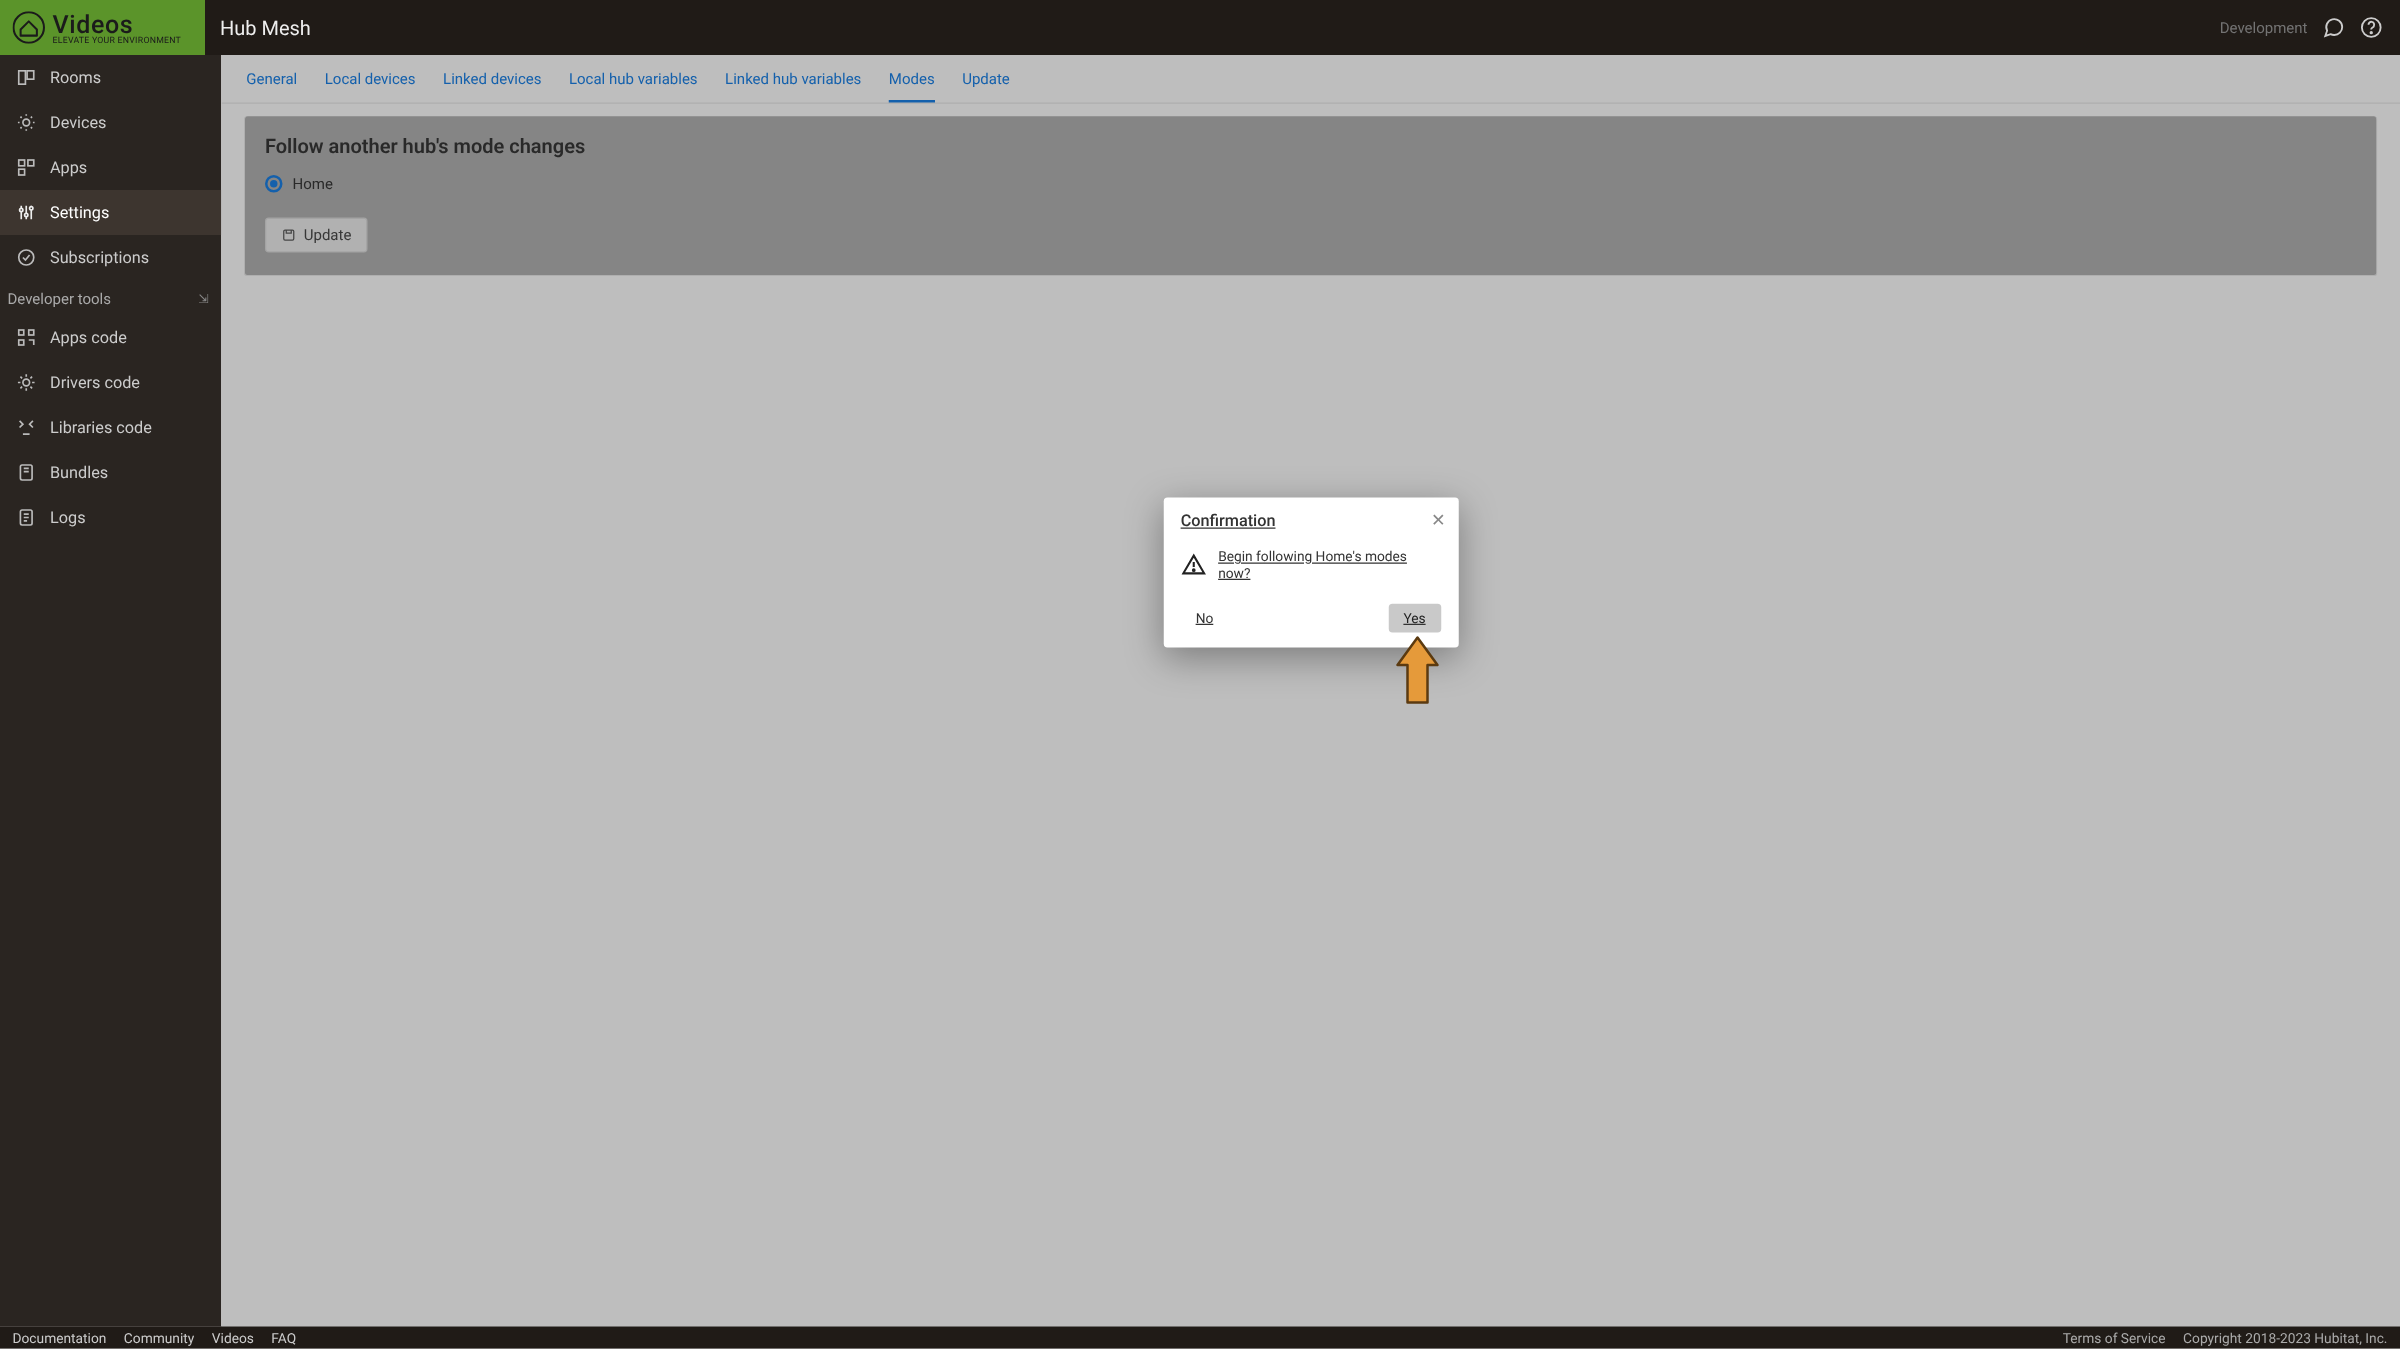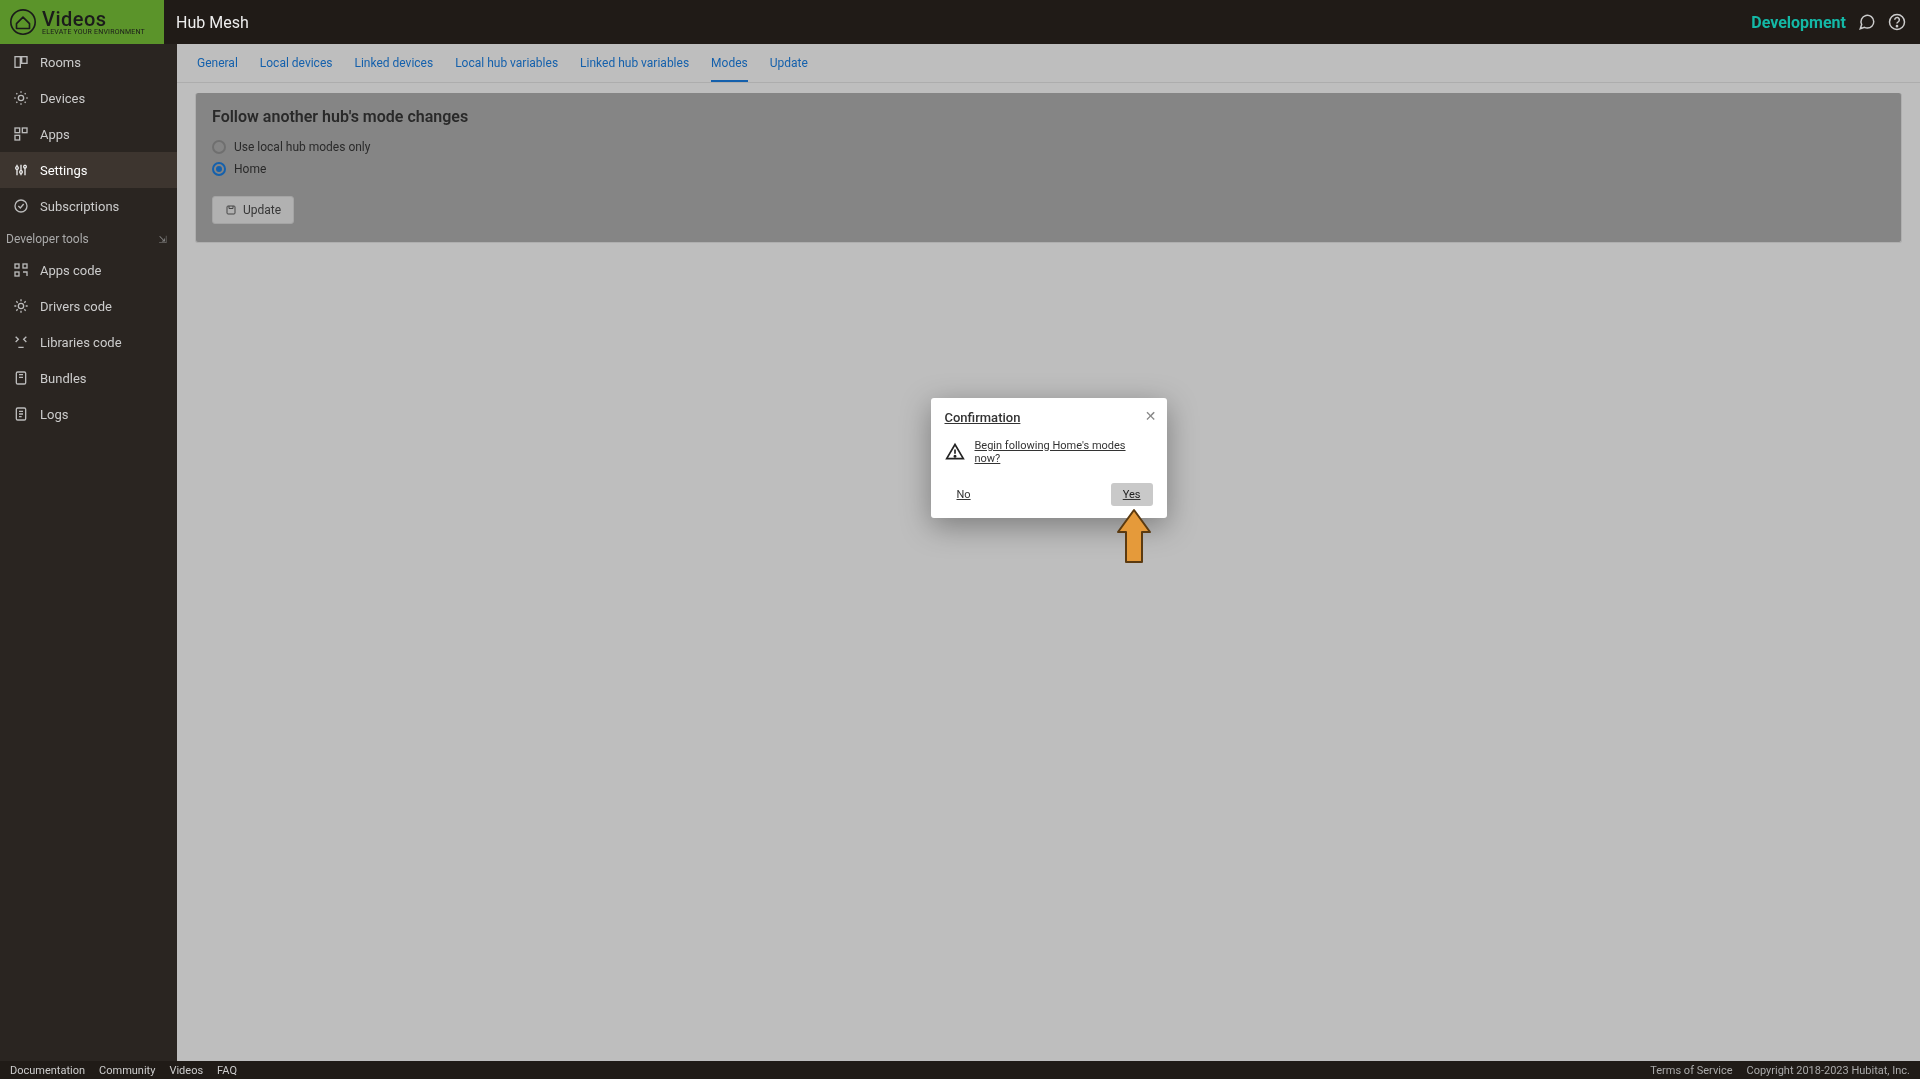--- a/index.html
+++ b/index.html
@@ -8,21 +8,21 @@
 
 
 .topbar { height: 44px; background: #201b17; display: flex; align-items: center; color: #fff; }
 .logo-block { width: 164px; height: 44px; background: #5b942a; display: flex; align-items: center; padding: 0 10px; gap:6px; }
 .logo-glyph { width:26px; height:26px; }
 .logo-text { display:flex; flex-direction:column; line-height:1; }
 .logo-main { font-size:20px; font-weight:500; letter-spacing:0.5px; color:#1b1b1b; }
 .logo-sub { font-size:7px; color:#1b1b1b; letter-spacing:0.2px; }
 .page-title { font-size:16px; color:#eee; margin-left:12px; }
 .topbar-right { margin-left:auto; display:flex; align-items:center; gap:12px; padding-right:14px; color:#ccc; }
-.topbar-right .dev { font-size:16px; color:#14b8a6;font-weight:bold; }
+.topbar-right .dev { font-size:12px; color:#737373; }
 
 
 .mainrow { flex:1; display:flex; min-height:0; }
 
 
 .sidebar { width:177px; background:#2a2521; color:#ccc; display:flex; flex-direction:column; font-size:13px; }
 .side-item { display:flex; align-items:center; gap:10px; padding:9px 12px; cursor:pointer; color:#ccc; }
 .side-item.active { background:#3d352f; color:#fff; }
 .side-icon { width:18px; height:18px; display:flex; align-items:center; justify-content:center; }
 .side-section { padding:8px 10px 6px 6px; font-size:12px; color:#aaa; display:flex; align-items:center; justify-content:space-between; }
@@ -208,24 +208,20 @@
       <div class="tab">Linked devices</div>
       <div class="tab">Local hub variables</div>
       <div class="tab">Linked hub variables</div>
       <div class="tab active">Modes</div>
       <div class="tab">Update</div>
     </div>
 
     <div class="panel">
       <div class="panel-h">Follow another hub's mode changes</div>
 
-      <div class="radio-row">
-        <span class="radio-outer"></span>
-        <span>Use local hub modes only</span>
-      </div>
       <div class="radio-row">
         <span class="radio-outer sel">
             <span class="radio-inner"></span>
           </span>
         <span>Home</span>
       </div>
 
       <div class="btn-update">
         <span>
             <svg width="12" height="12" viewBox="0 0 24 24" fill="none" stroke="#555" stroke-width="2">

